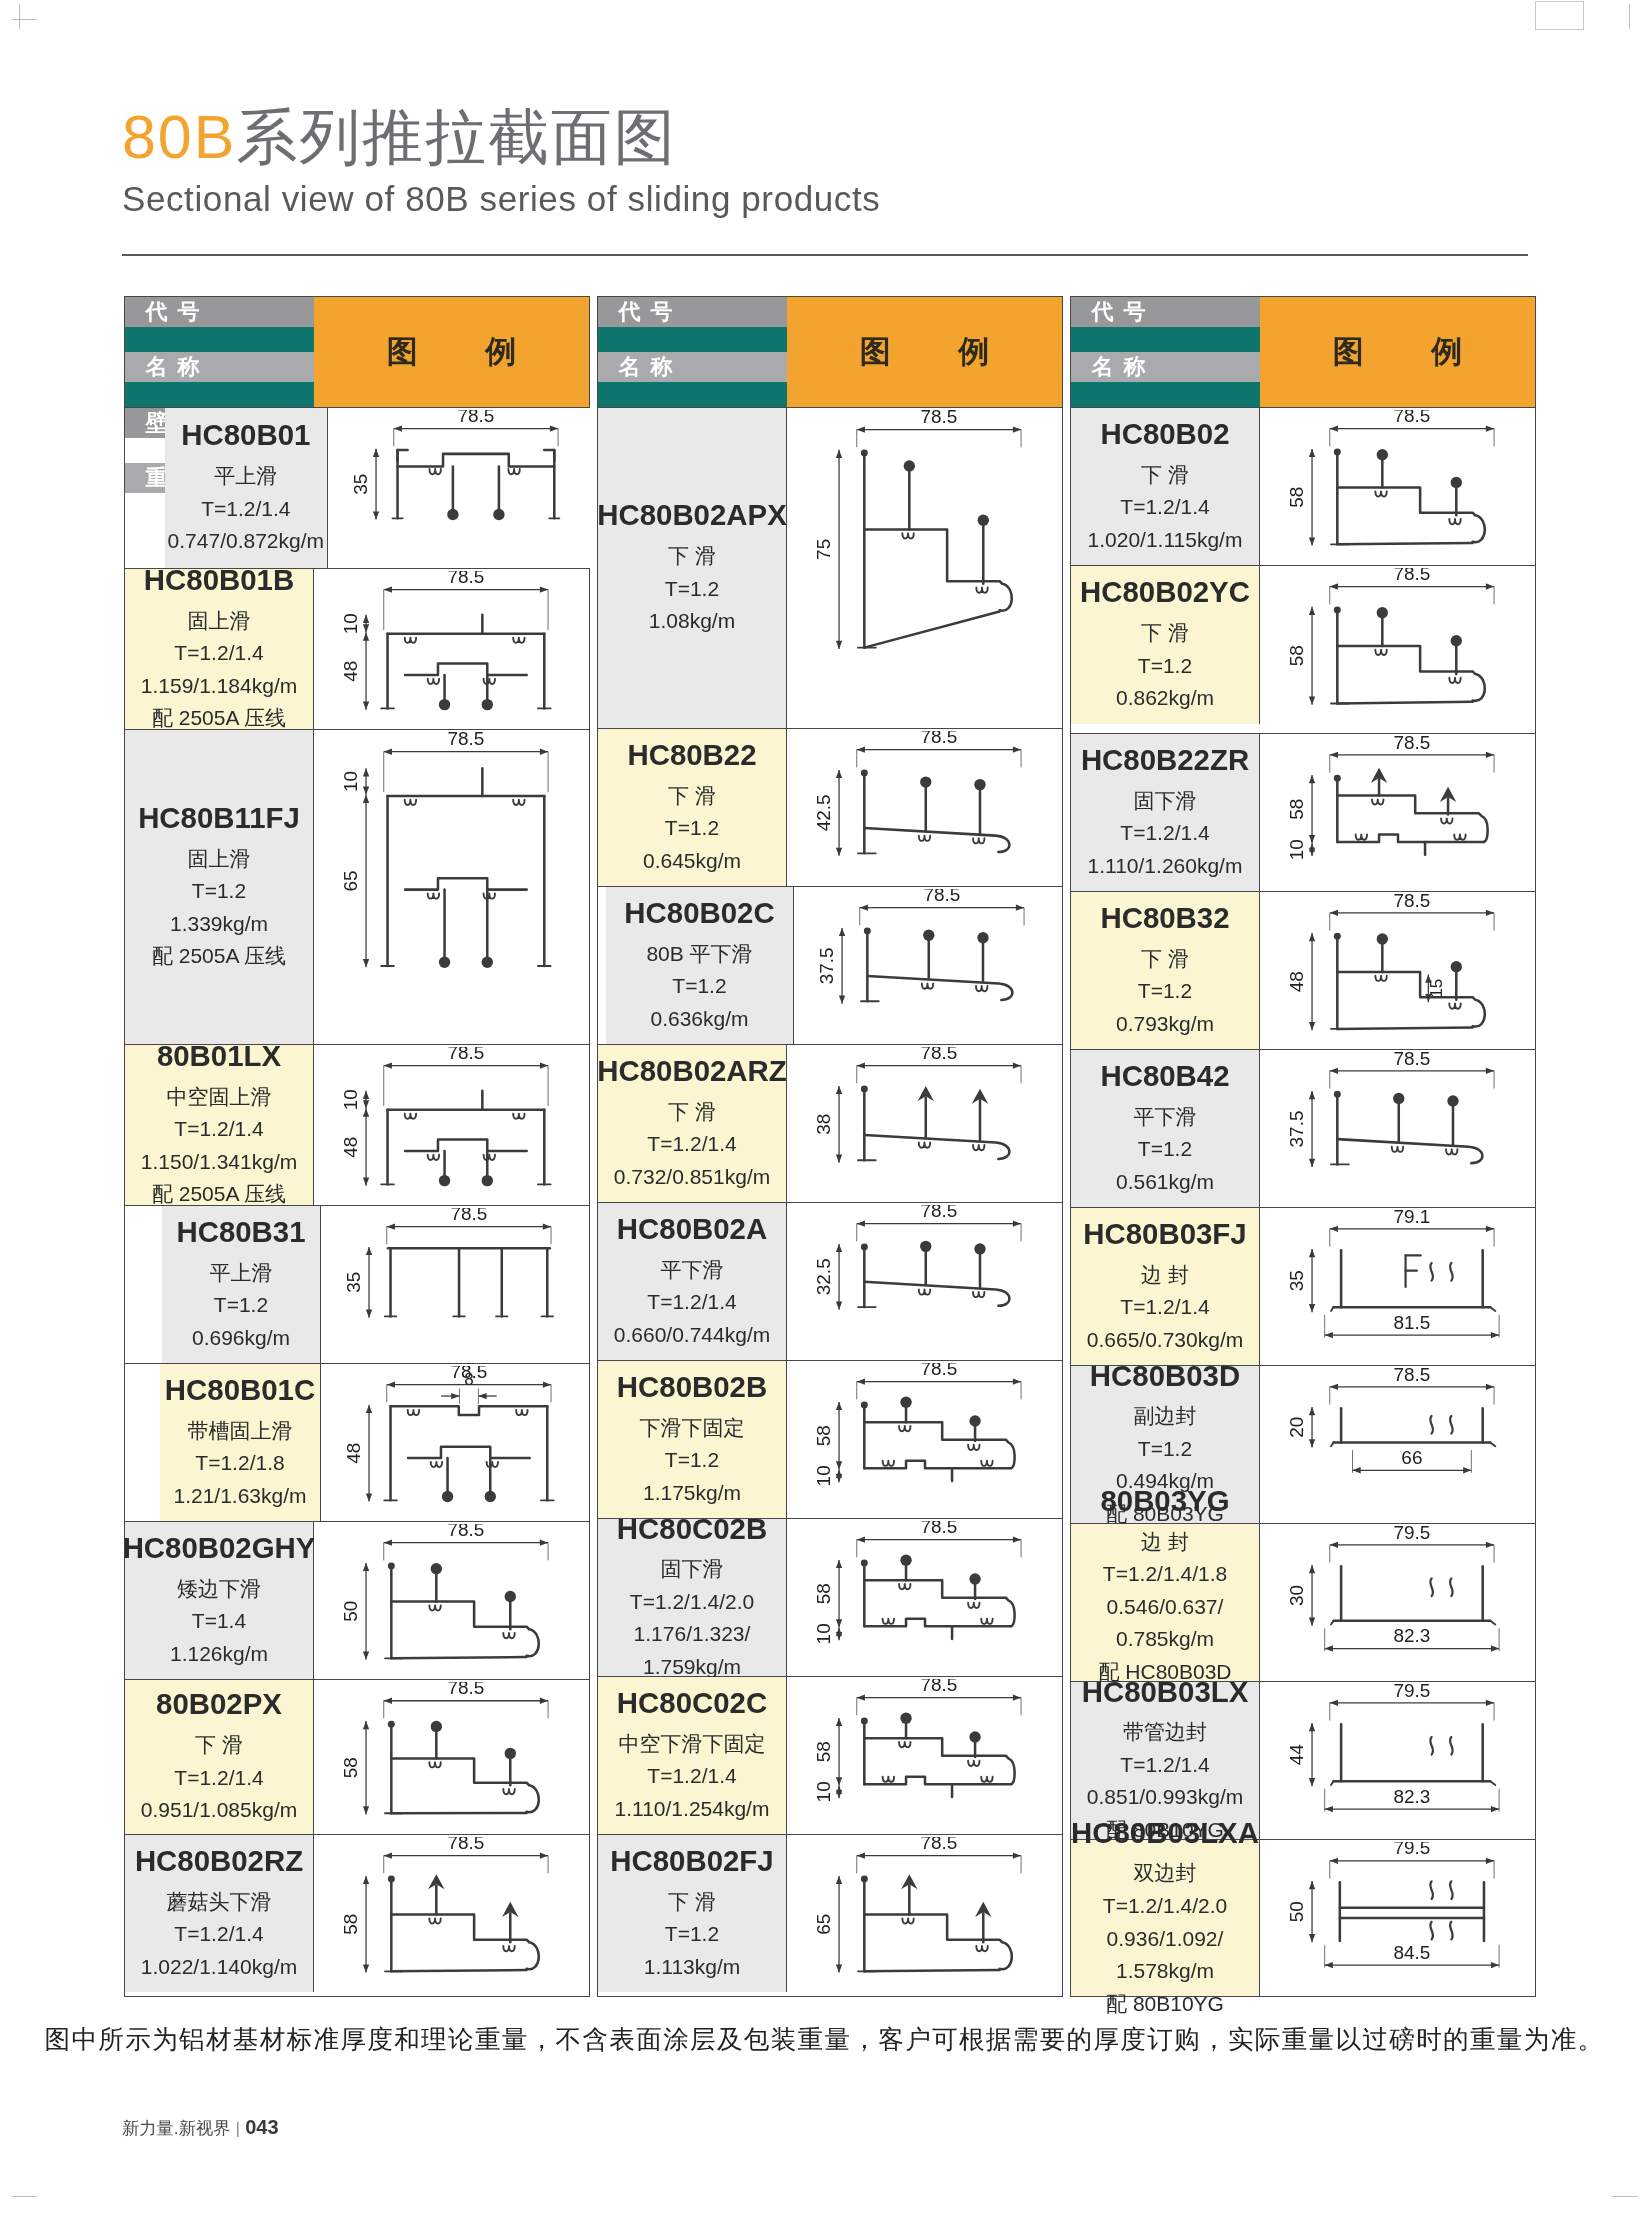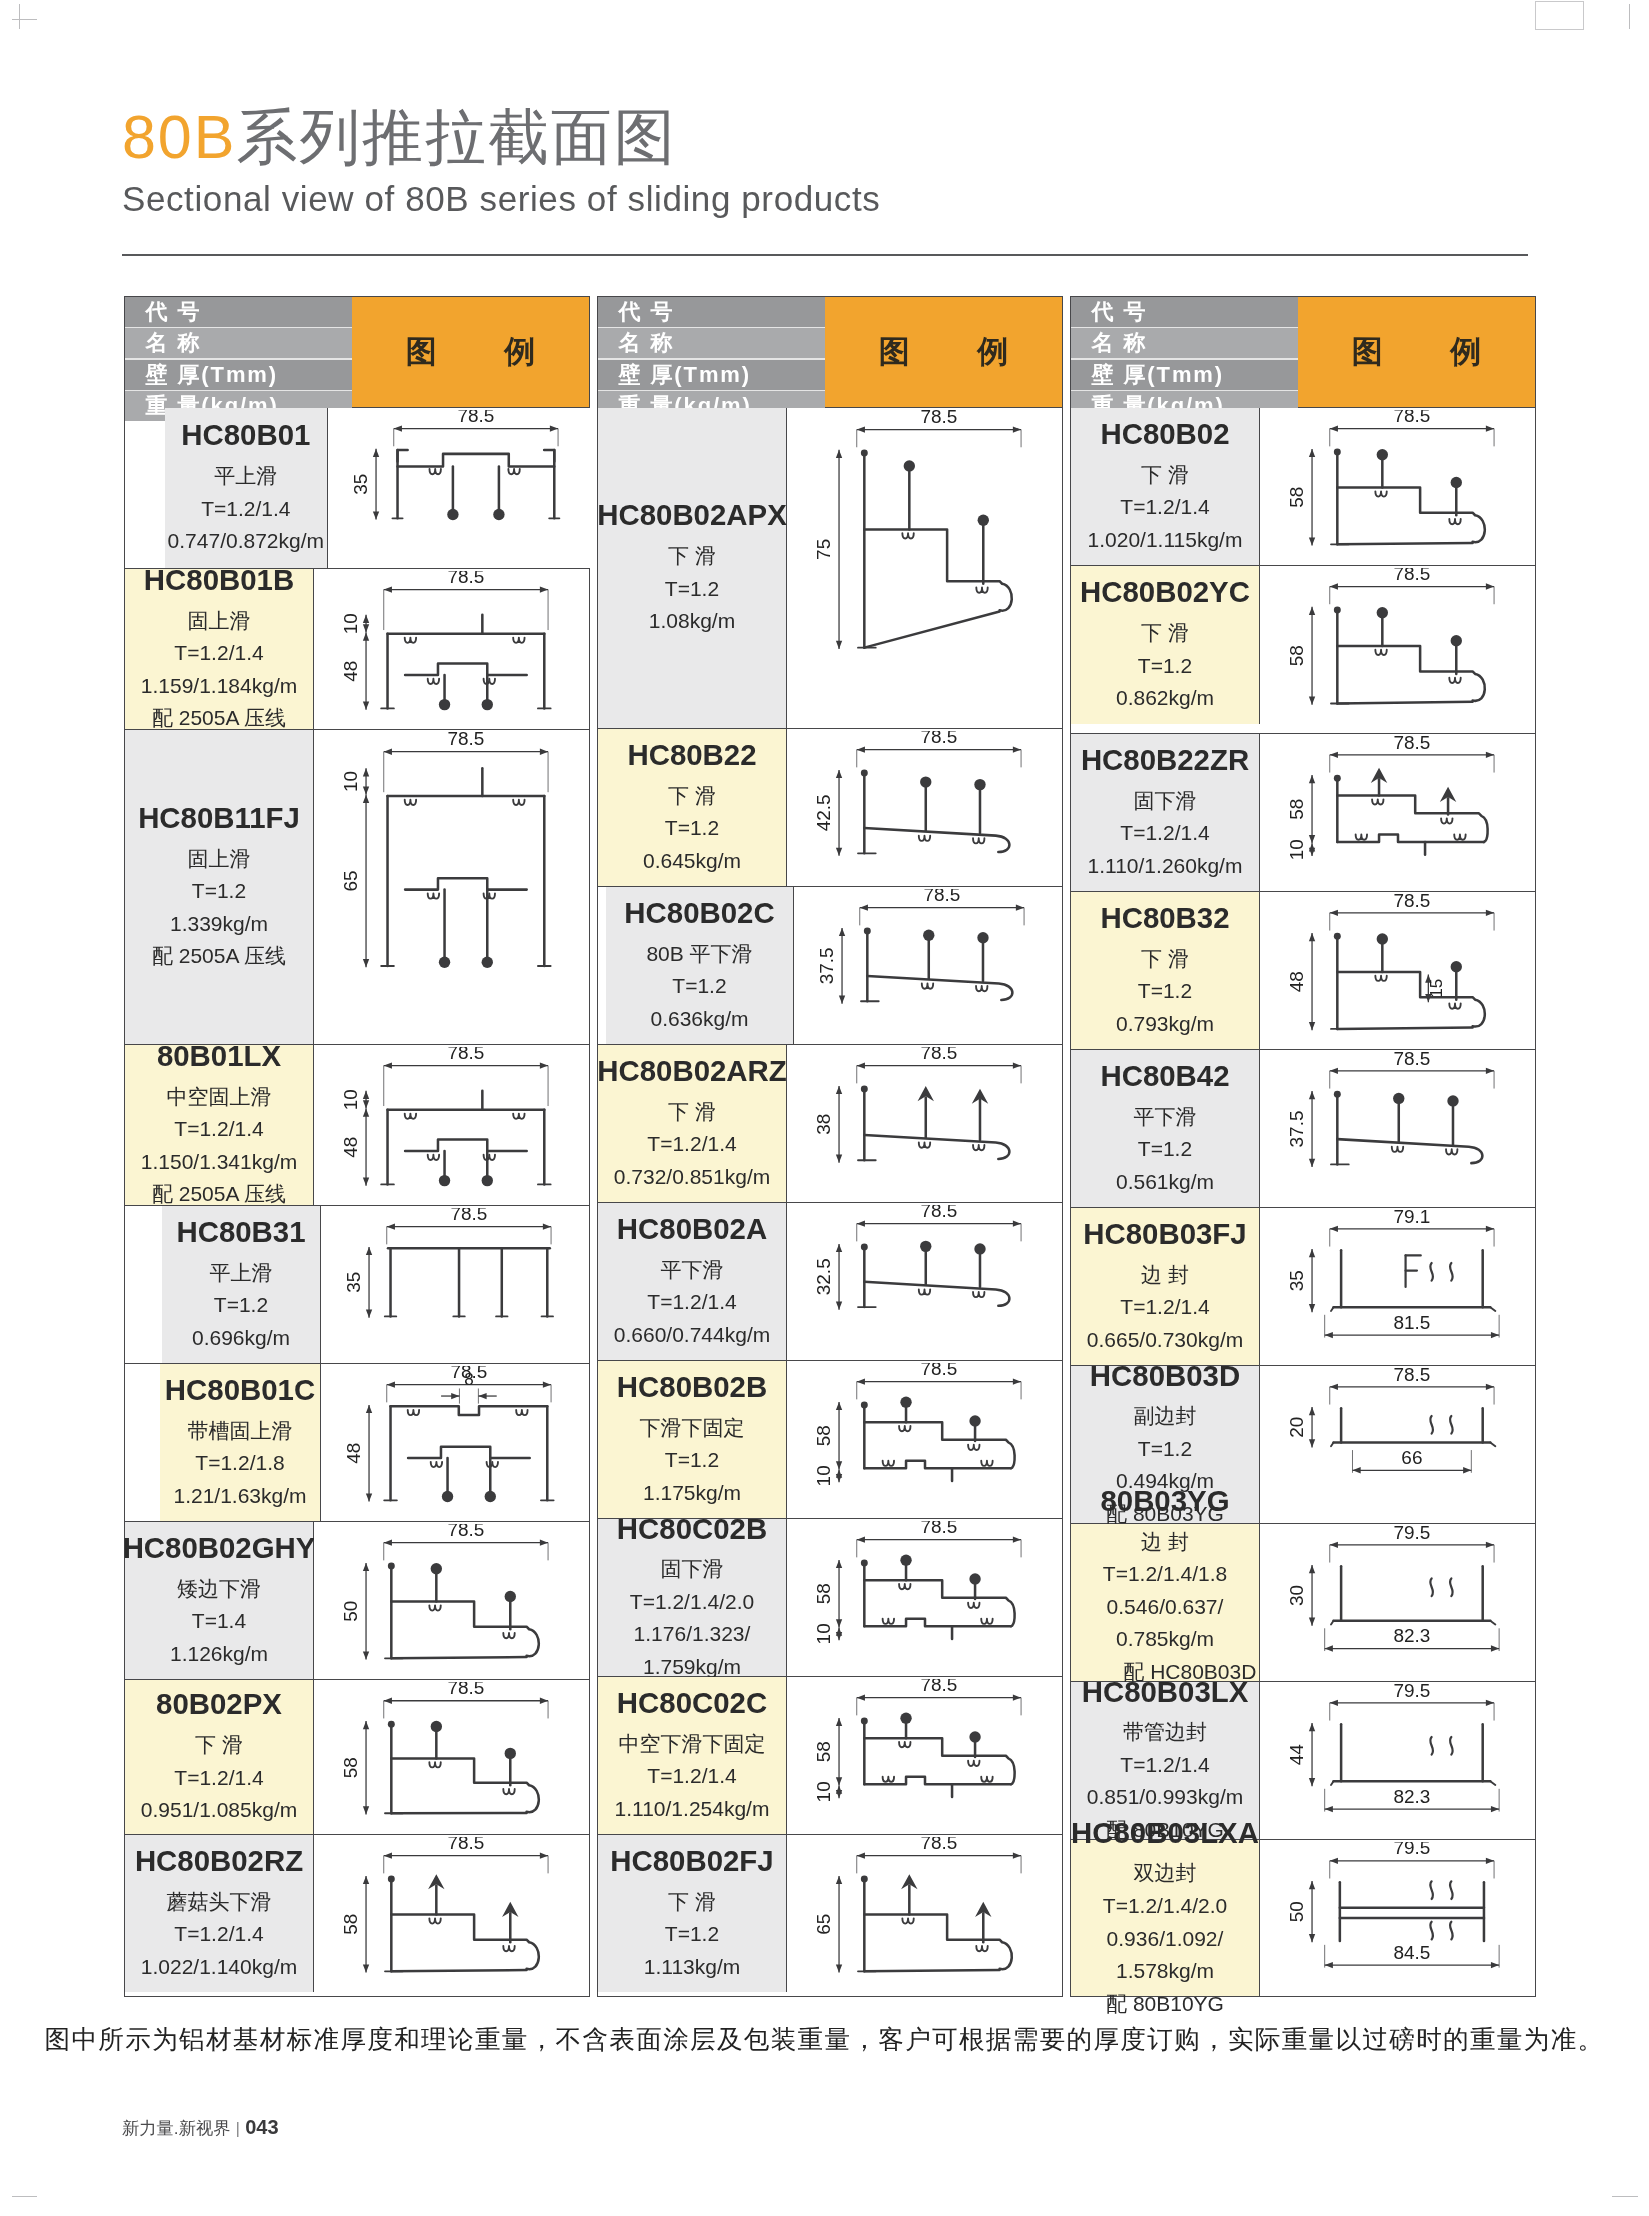--- a/index.html
+++ b/index.html
@@ -14,33 +14,33 @@
   .mark-rect{position:absolute;left:1535px;top:1.3px;width:47px;height:27px;border:1.3px solid #C9C9CB;background:#fff;}
   .title-block{position:absolute;left:122px;top:104px;}
   .page-title{font-size:61px;font-weight:normal;letter-spacing:1.9px;line-height:1.1;}
   .page-title .hl{color:var(--accent);}
   .page-title .rest{color:var(--title-gray);}
   .subtitle{font-size:35px;color:var(--subtitle-gray);margin-top:7.7px;letter-spacing:0.6px;}
   .rule{position:absolute;left:122px;top:254px;width:1406px;height:1.9px;background:var(--subtitle-gray);}
   .table{position:absolute;left:124px;top:296px;display:flex;gap:7px;}
   .col{width:464px;border:1.9px solid var(--border);background:#fff;box-sizing:content-box;}
   .colhead{display:flex;height:110px;}
-  .headlabels{width:227px;display:flex;flex-direction:column;background:#e5e5e5;}
+  .headlabels{width:189px;display:flex;flex-direction:column;background:#0f766e;gap:24px;}
   .hl-cell{flex:1;color:#fff;font-weight:bold;font-size:22px;display:flex;align-items:center;
            padding-left:20.5px;letter-spacing:1.9px;margin-bottom:1.3px;}
   .hl-cell:last-child{margin-bottom:0;}
   .hl-cell.dark{background:var(--header-gray-dark);}
   .hl-cell.light{background:var(--header-gray-light);}
   .legend{flex:1;background:var(--accent);display:flex;align-items:center;justify-content:center;
           font-size:31px;font-weight:bold;color:#2F2A1E;letter-spacing:29.4px;text-indent:29.4px;}
   .row{display:flex;border-top:1.9px solid var(--border);box-sizing:content-box;}
   .info{width:189px;border-right:1.9px solid var(--border);display:flex;flex-direction:column;
         justify-content:center;align-items:center;text-align:center;padding:3.8px 2.6px;box-sizing:border-box;}
   .info.gray{background:var(--cell-gray);}
-  .info.yellow{background:var(--cell-yellow);text-align:right;}
+  .info.yellow{background:var(--cell-yellow);}
   .code{font-size:29.4px;font-weight:bold;margin-bottom:7.7px;letter-spacing:0px;}
   .spec{font-size:21px;line-height:1.55;}
   .diag{flex:1;display:flex;align-items:center;justify-content:center;background:#fff;}
   .diag svg{display:block;}
   svg text{font-family:"Liberation Sans","DejaVu Sans",sans-serif;}
   .footnote{position:absolute;left:0;top:2022px;width:100%;text-align:center;font-size:25.6px;letter-spacing:1.3px;color:#222;}
   .footer{position:absolute;left:122px;top:2116px;font-size:17.3px;color:#4A4A4C;display:flex;align-items:baseline;}
   .footer .bar{margin:0 5.1px;color:#8a8a8c;}
   .footer .pg{font-weight:bold;font-size:20px;color:#3a3a3c;}
 </style>

